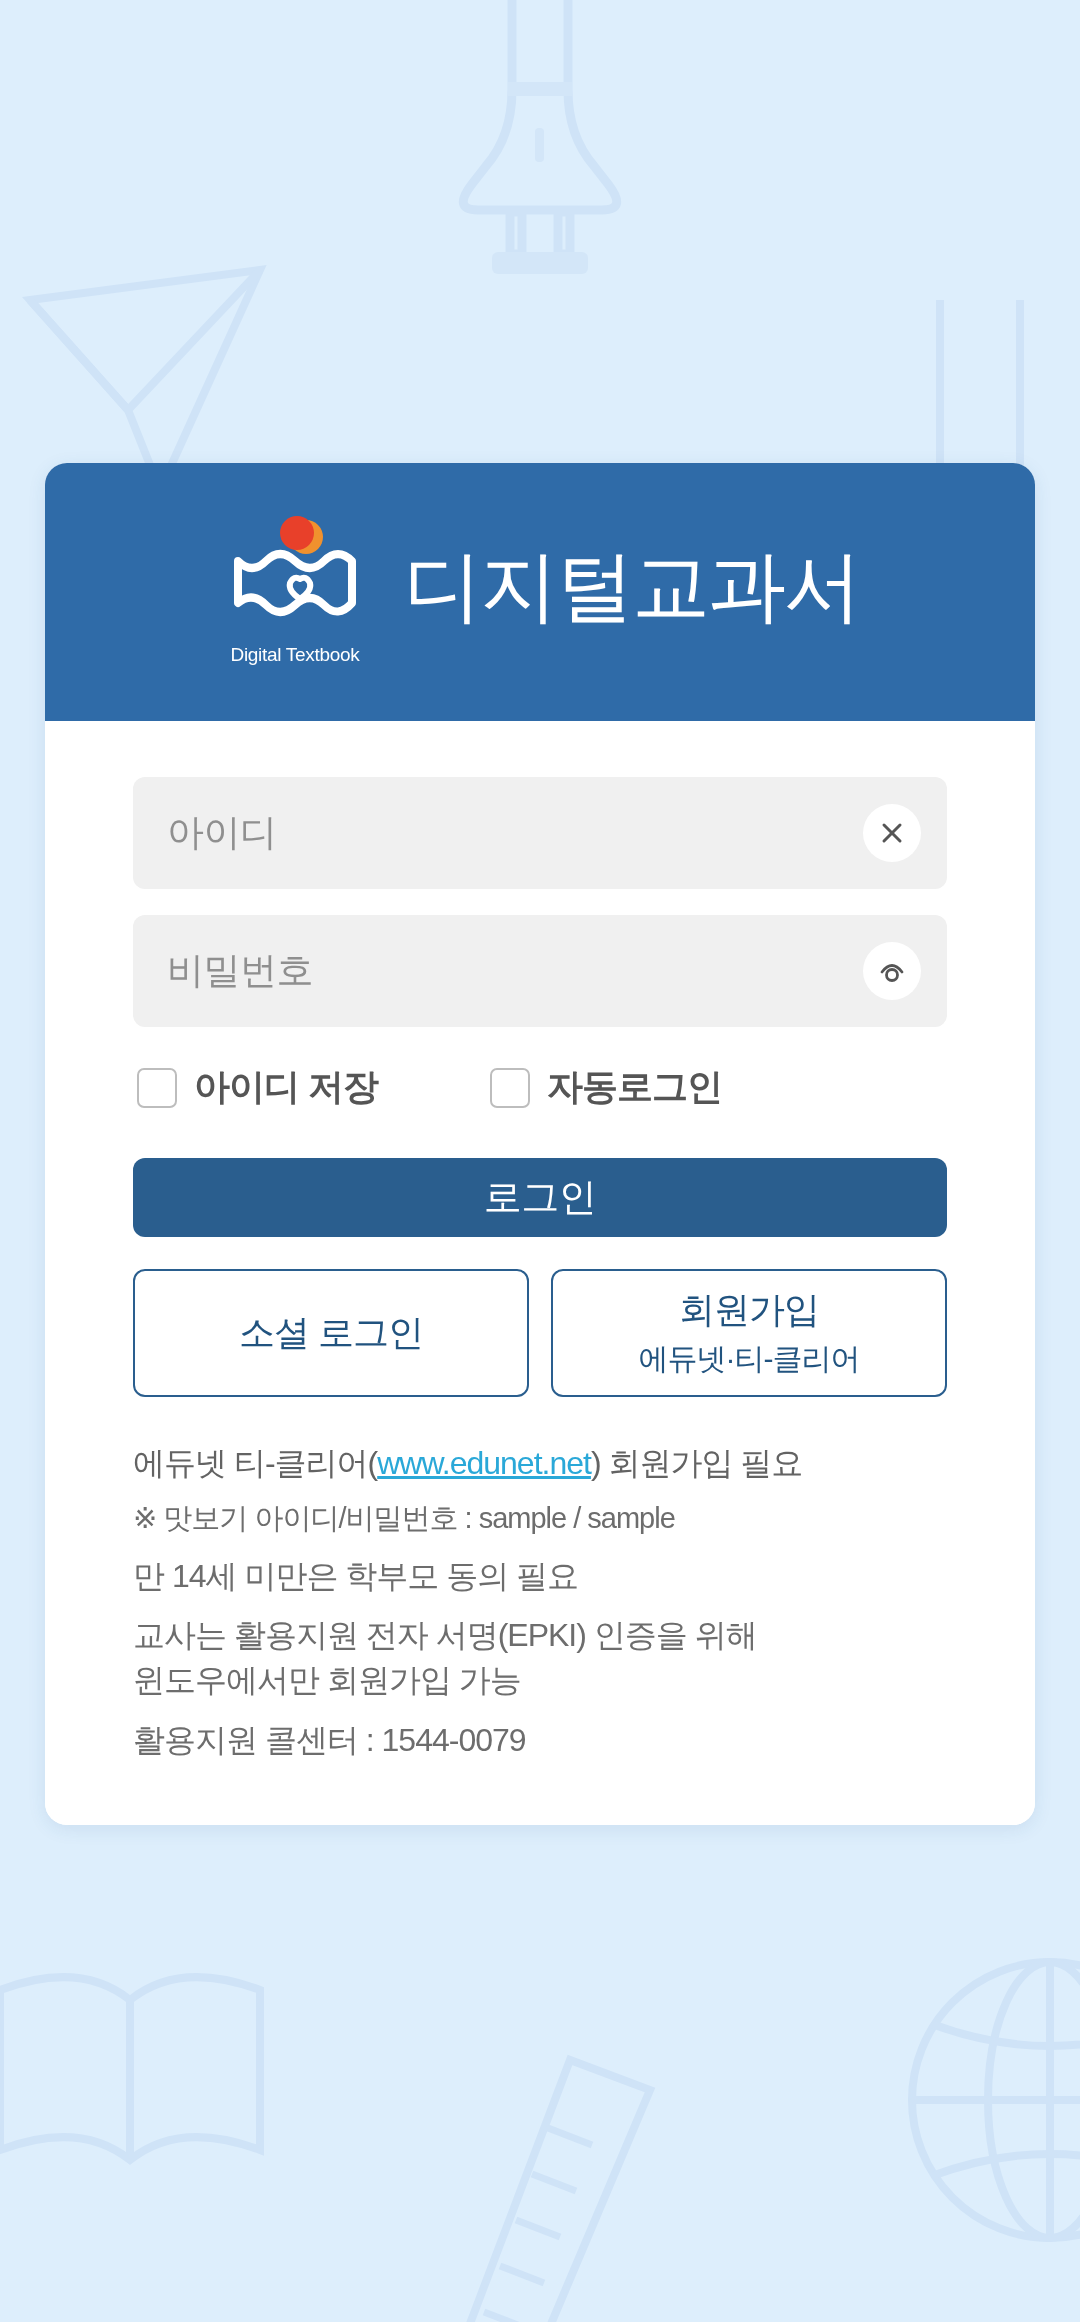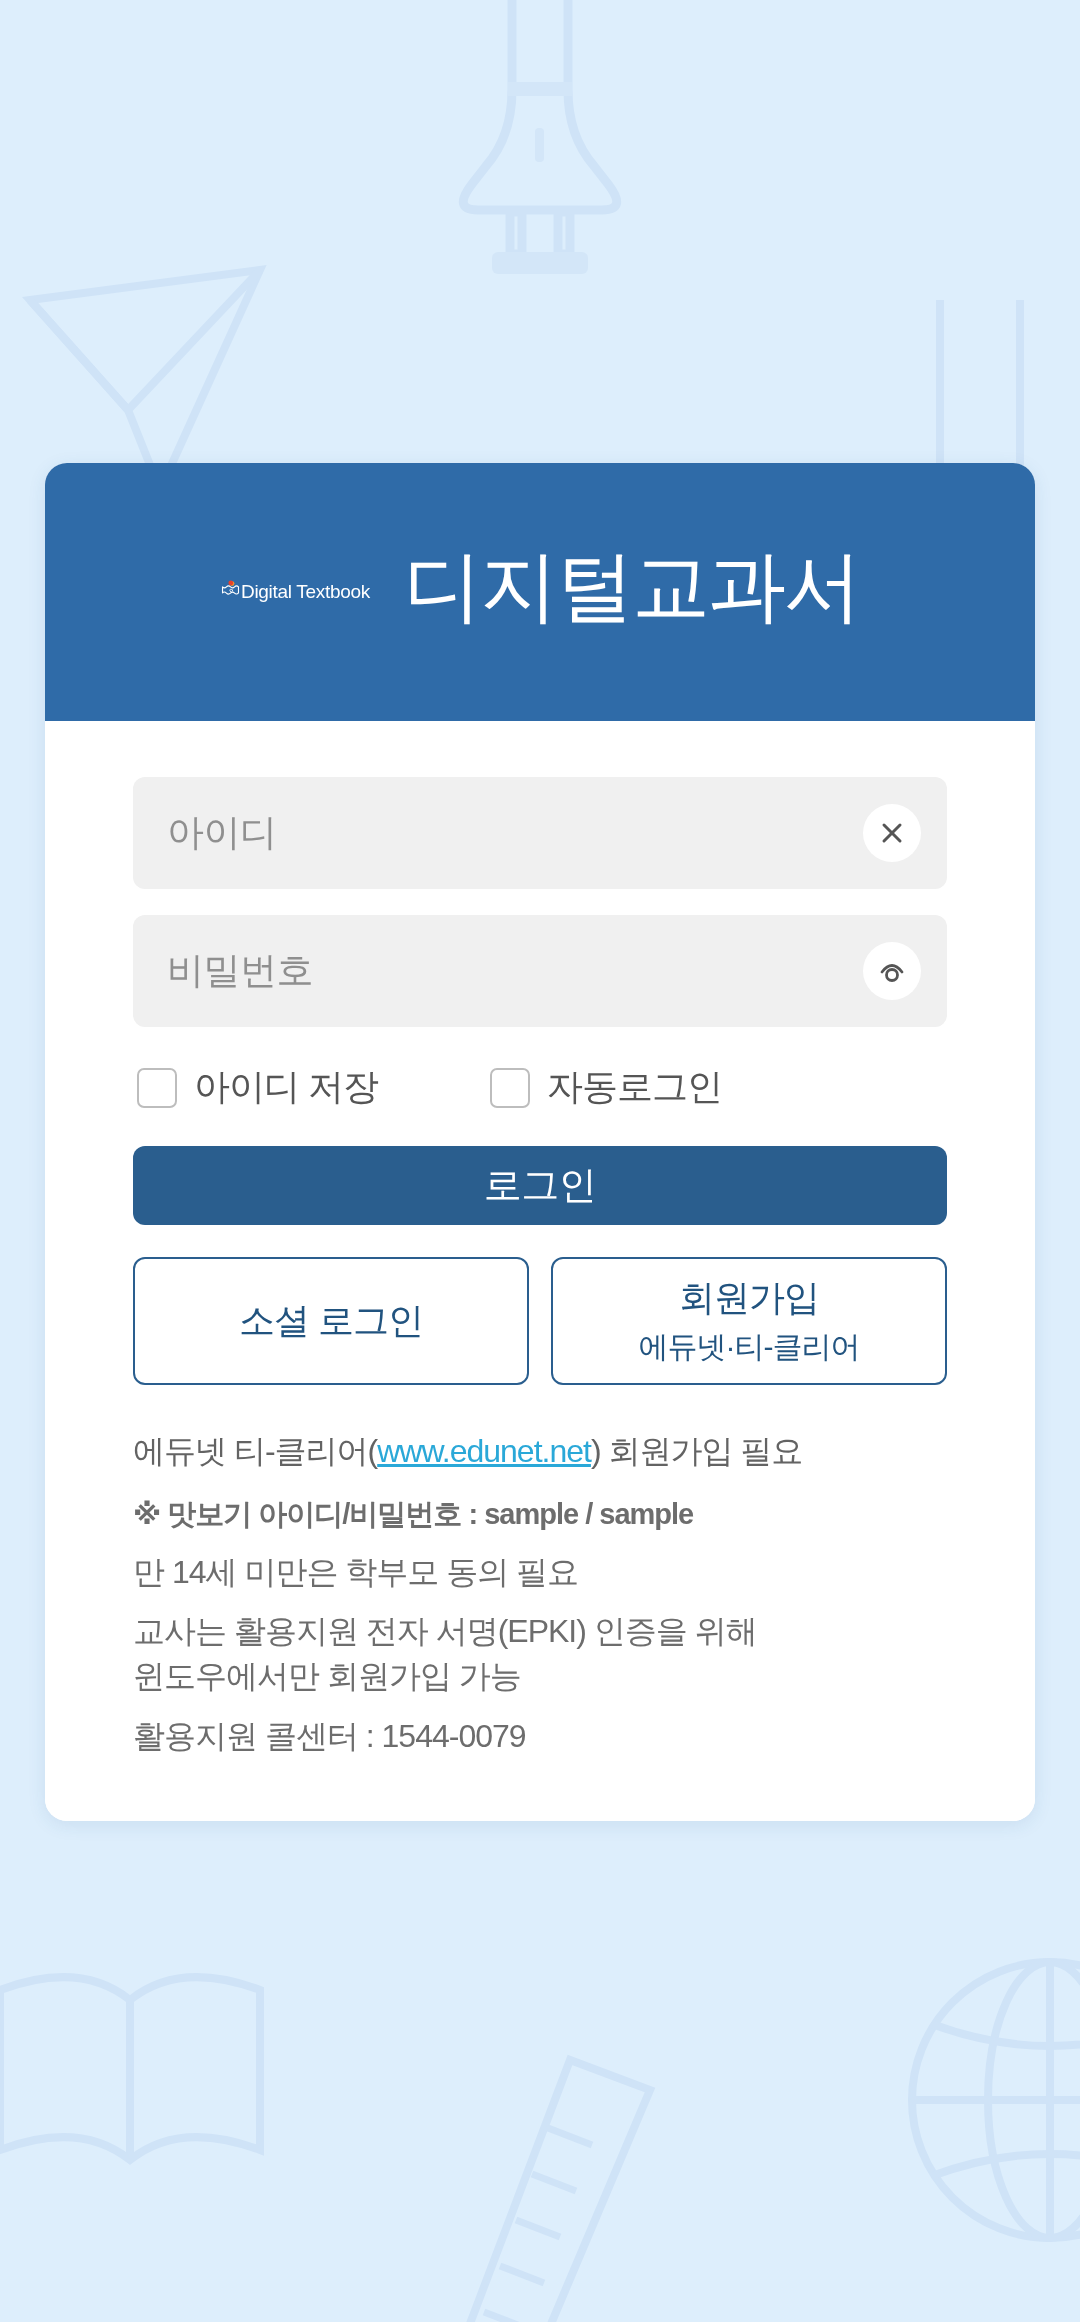--- a/index.html
+++ b/index.html
@@ -51,21 +51,21 @@
   .card-header {
     background: #2f6ba8;
     height: 258px;
     display: flex;
     align-items: center;
     justify-content: center;
     gap: 34px;
     padding-bottom: 6px;
   }
 
-  .brand-logo { width: 150px; display: flex; align-items: center; }
+  .brand-logo { width: 150px; display: flex; flex-direction: column; align-items: center; }
   .brand-logo svg { display: block; }
   .brand-logo-caption {
     color: #ffffff;
     font-size: 19px;
     letter-spacing: -0.3px;
     margin-top: 5px;
     font-weight: 400;
     white-space: nowrap;
   }
 
@@ -122,22 +122,23 @@
     cursor: pointer;
     display: flex;
     align-items: center;
     justify-content: center;
   }
 
   
   .checkbox-row {
     display: flex;
     align-items: center;
-    margin: 36px 0 34px 0;
+    margin: 36px 0 46px 0;
     padding-left: 4px;
+    font-weight: bold;
   }
   .checkbox-item {
     display: flex;
     align-items: center;
     gap: 17px;
     cursor: pointer;
   }
   .checkbox-item + .checkbox-item { margin-left: 112px; }
   .checkbox-box {
     width: 40px;
@@ -197,21 +198,21 @@
 
   
   .notes { margin-top: 44px; }
   .note {
     font-size: 32px;
     color: #6d6d6d;
     letter-spacing: -1px;
     line-height: 1.42;
   }
   .note-primary { color: #636363; }
-  .note-small { font-size: 29px; margin-top: 20px; font-weight: bold; }
+  .note-small { font-size: 29px; margin-top: 12px; }
   .note-spaced { margin-top: 14px; }
   .note-link {
     color: #2aa8d8;
     text-decoration: underline;
   }
 </style>
 </head>
 <body>
 
 <div class="bg-layer">

